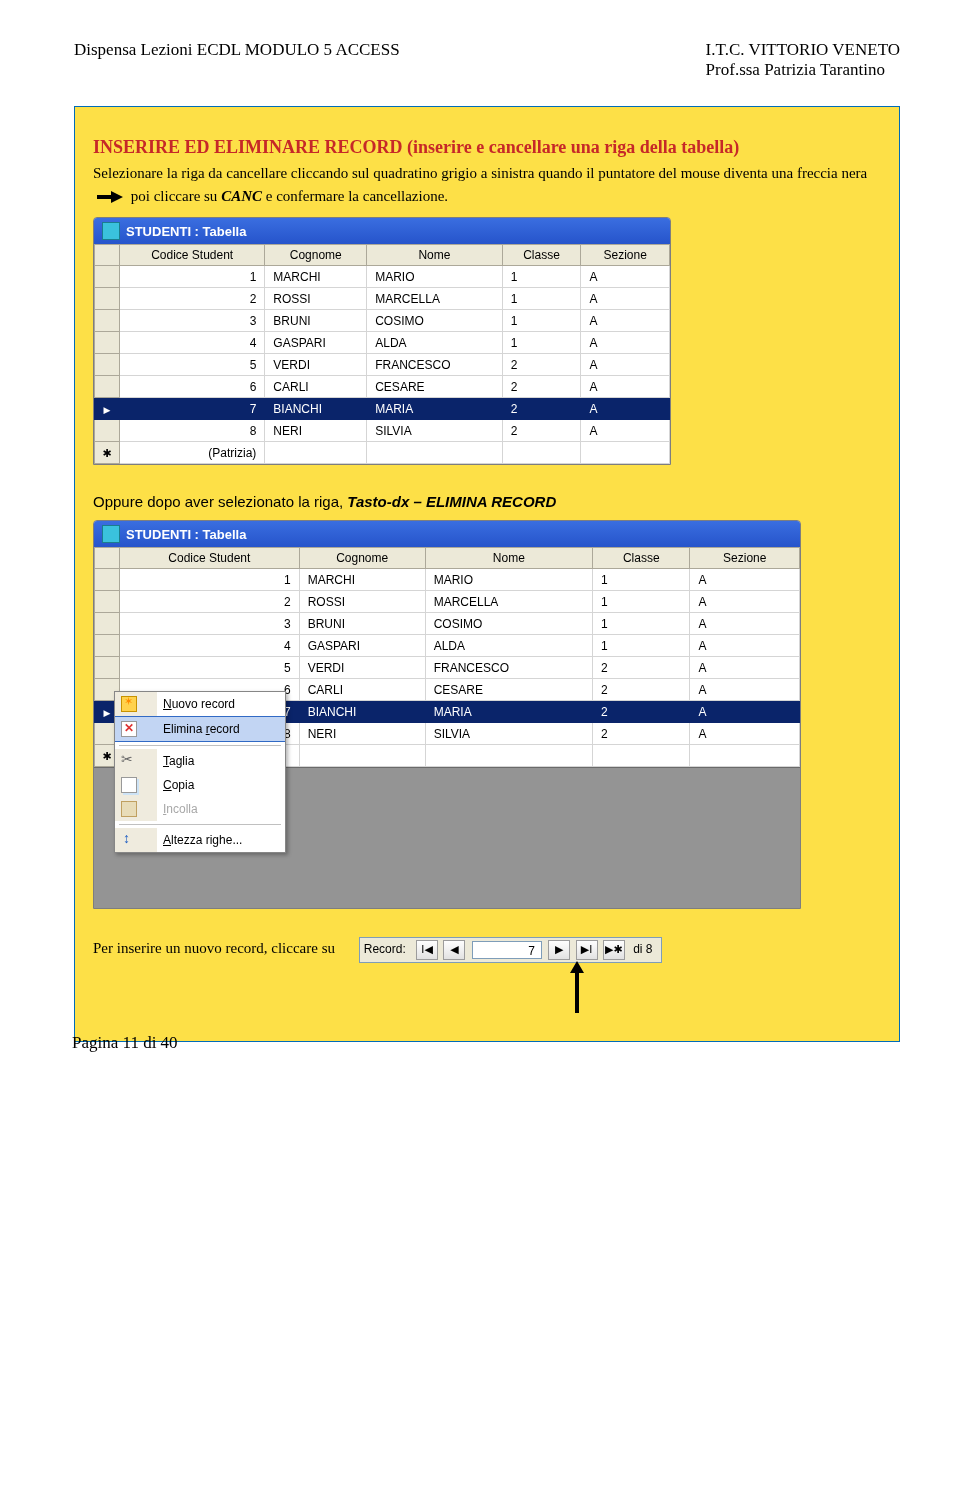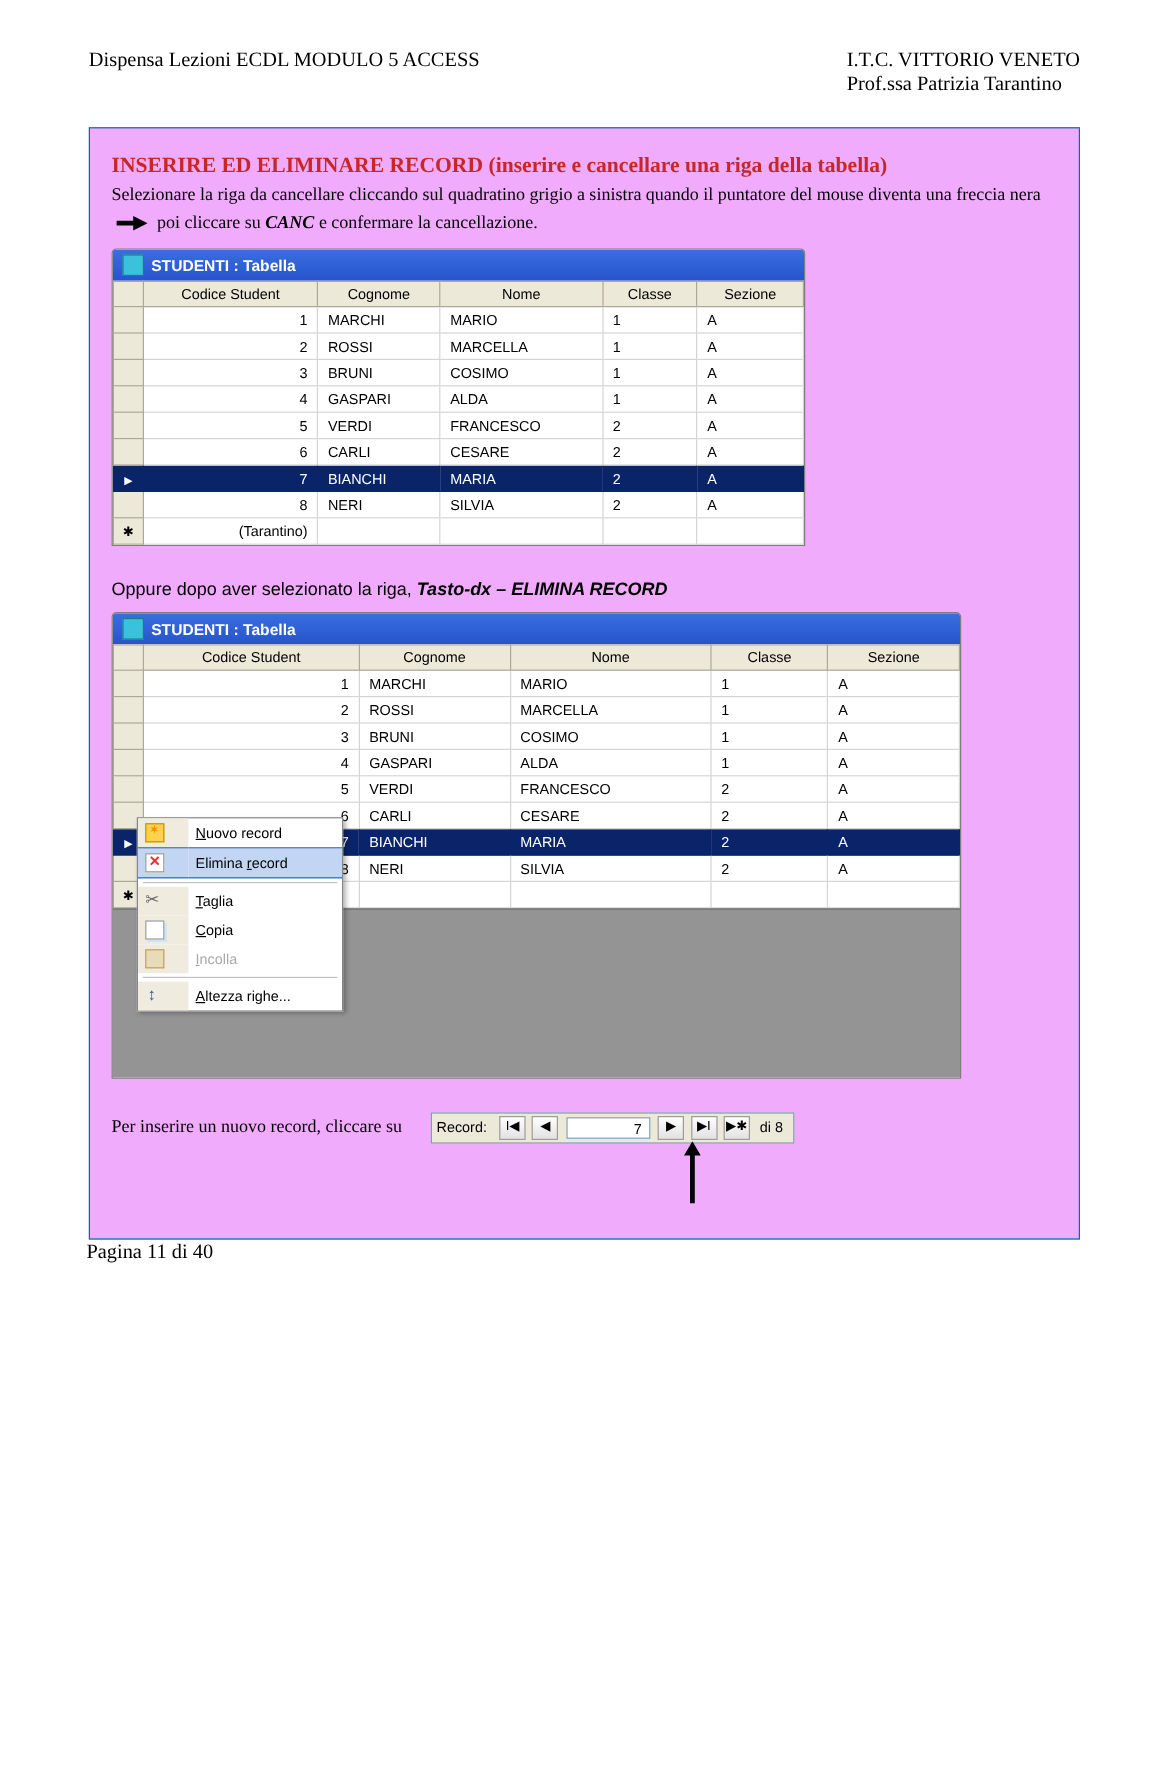--- a/index.html
+++ b/index.html
@@ -1,19 +1,19 @@
 <!DOCTYPE html>
 <html><head>
 <meta charset="utf-8">
 <style>
   body{margin:0;background:#fff;font-family:Verdana,Arial,sans-serif;font-size:13px;color:#000}
   .page{width:960px;height:1089px;position:relative;box-sizing:border-box;padding:40px 60px 0 74px}
   .hdr{display:flex;justify-content:space-between;font-family:'Times New Roman',serif;font-size:17px;margin-bottom:26px}
   .hdr .right{text-align:left}
-  .box{border:1.6px solid #006cb8;background:#f0abfc;padding:20px 18px 24px 18px}
+  .box{border:1.6px solid #006cb8;background:#fde047;padding:30px 18px 24px 18px}
   .title{color:#c62828;font-family:'Comic Sans MS',cursive;font-size:18px;font-weight:bold}
   .para{font-family:'Comic Sans MS',cursive;font-size:15px;line-height:1.5;color:#000;margin-top:4px}
   .arrow{display:inline-block;vertical-align:middle;margin:0 4px}
   .arrow svg{display:block}
   .shot{margin-top:10px}
   .win{background:#ece9d8;border:1px solid #7e7e7e;border-radius:4px 4px 0 0;overflow:hidden;font-family:Tahoma,sans-serif;font-size:12px}
   .titlebar{background:linear-gradient(#3a6ee0,#2654cb);color:#fff;height:26px;display:flex;align-items:center;padding:0 8px;font-weight:bold;font-size:13px}
   .titlebar .ticon{width:16px;height:16px;background:#3ac2dd;border:1px solid #1a7d8f;margin-right:6px}
   table.db{border-collapse:collapse;width:100%;background:#fff}
   table.db th{background:#ece9d8;border:1px solid #aca899;font-weight:normal;padding:3px 8px;font-size:12px;color:#000}
@@ -157,21 +157,21 @@
                 <td style="text-align: right;">8</td>
                 <td>NERI</td>
                 <td>SILVIA</td>
                 <td>2</td>
                 <td>A</td>
               </tr>
             </tbody>
           <tbody>
               <tr>
                 <td class="rowhdr star"></td>
-                <td style="text-align:right">(Tarantino)</td>
+                <td style="text-align:right">(Patrizia)</td>
                 <td></td>
                 <td></td>
                 <td></td>
                 <td></td>
               </tr>
         </tbody>
           </table>
       </div>
     </div>
 

